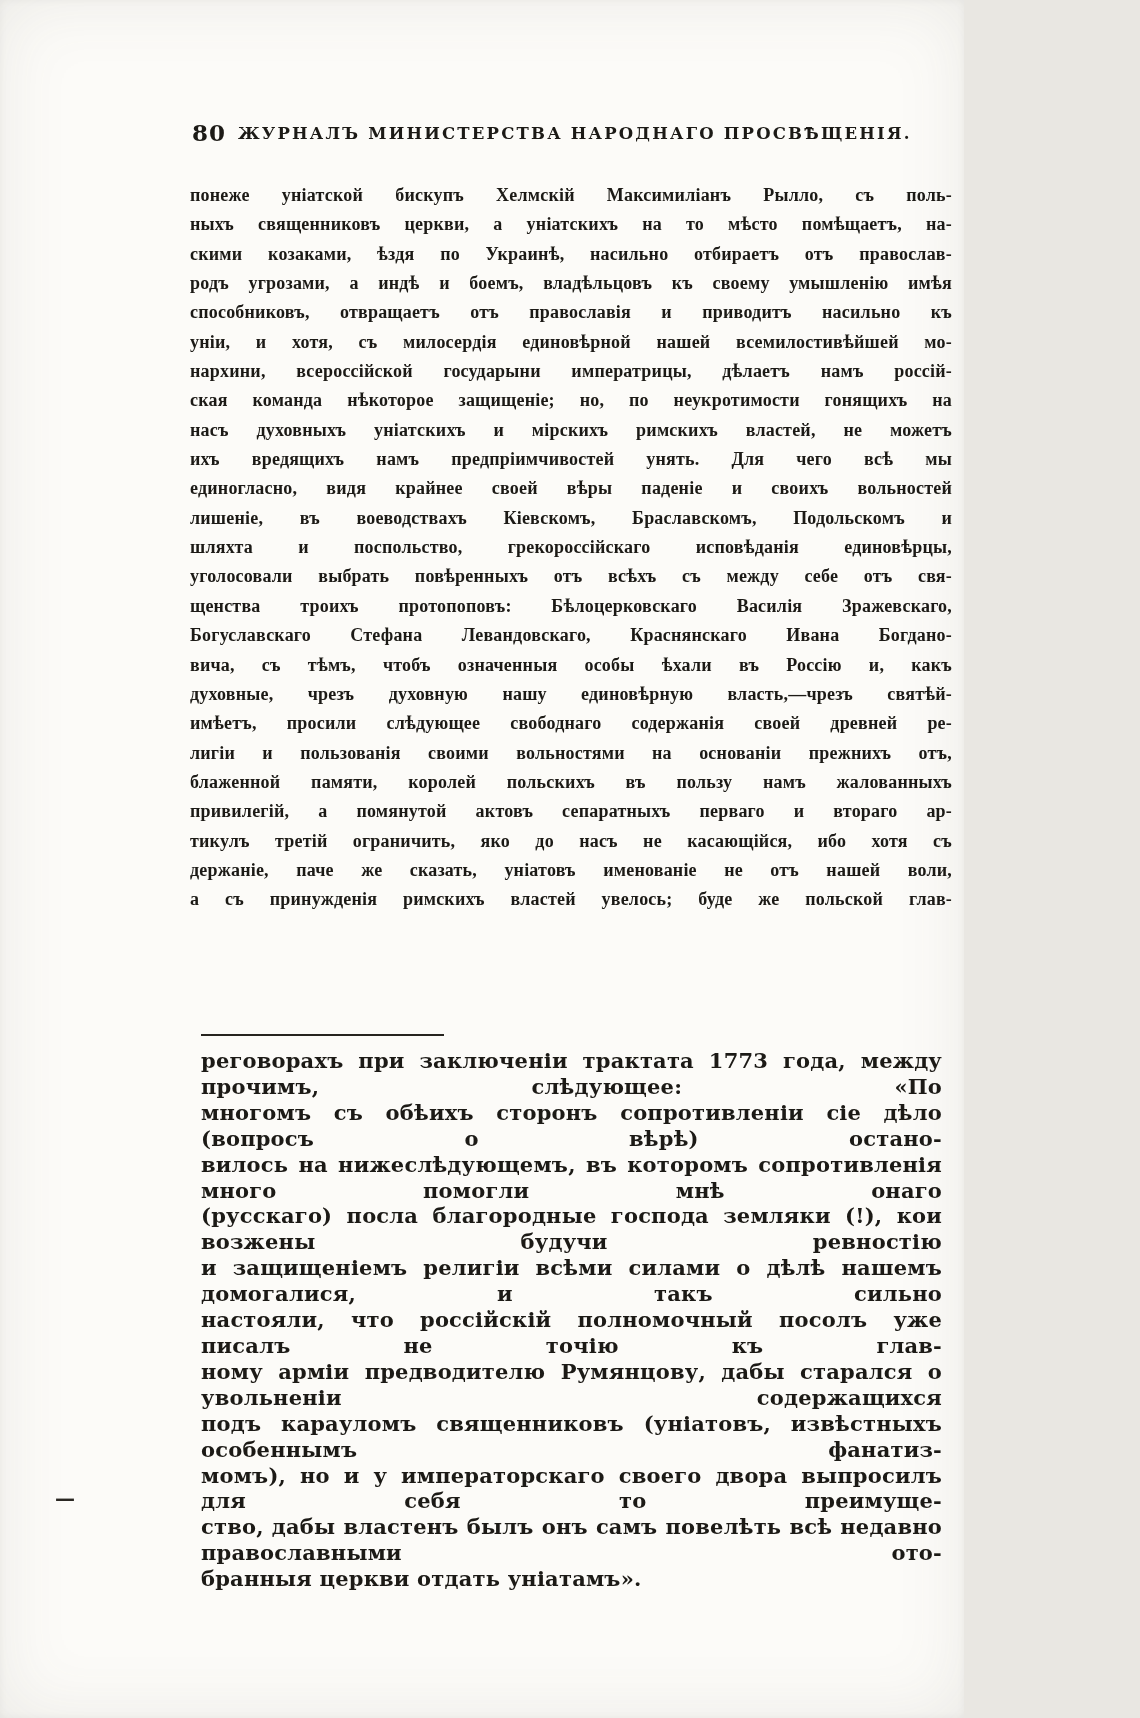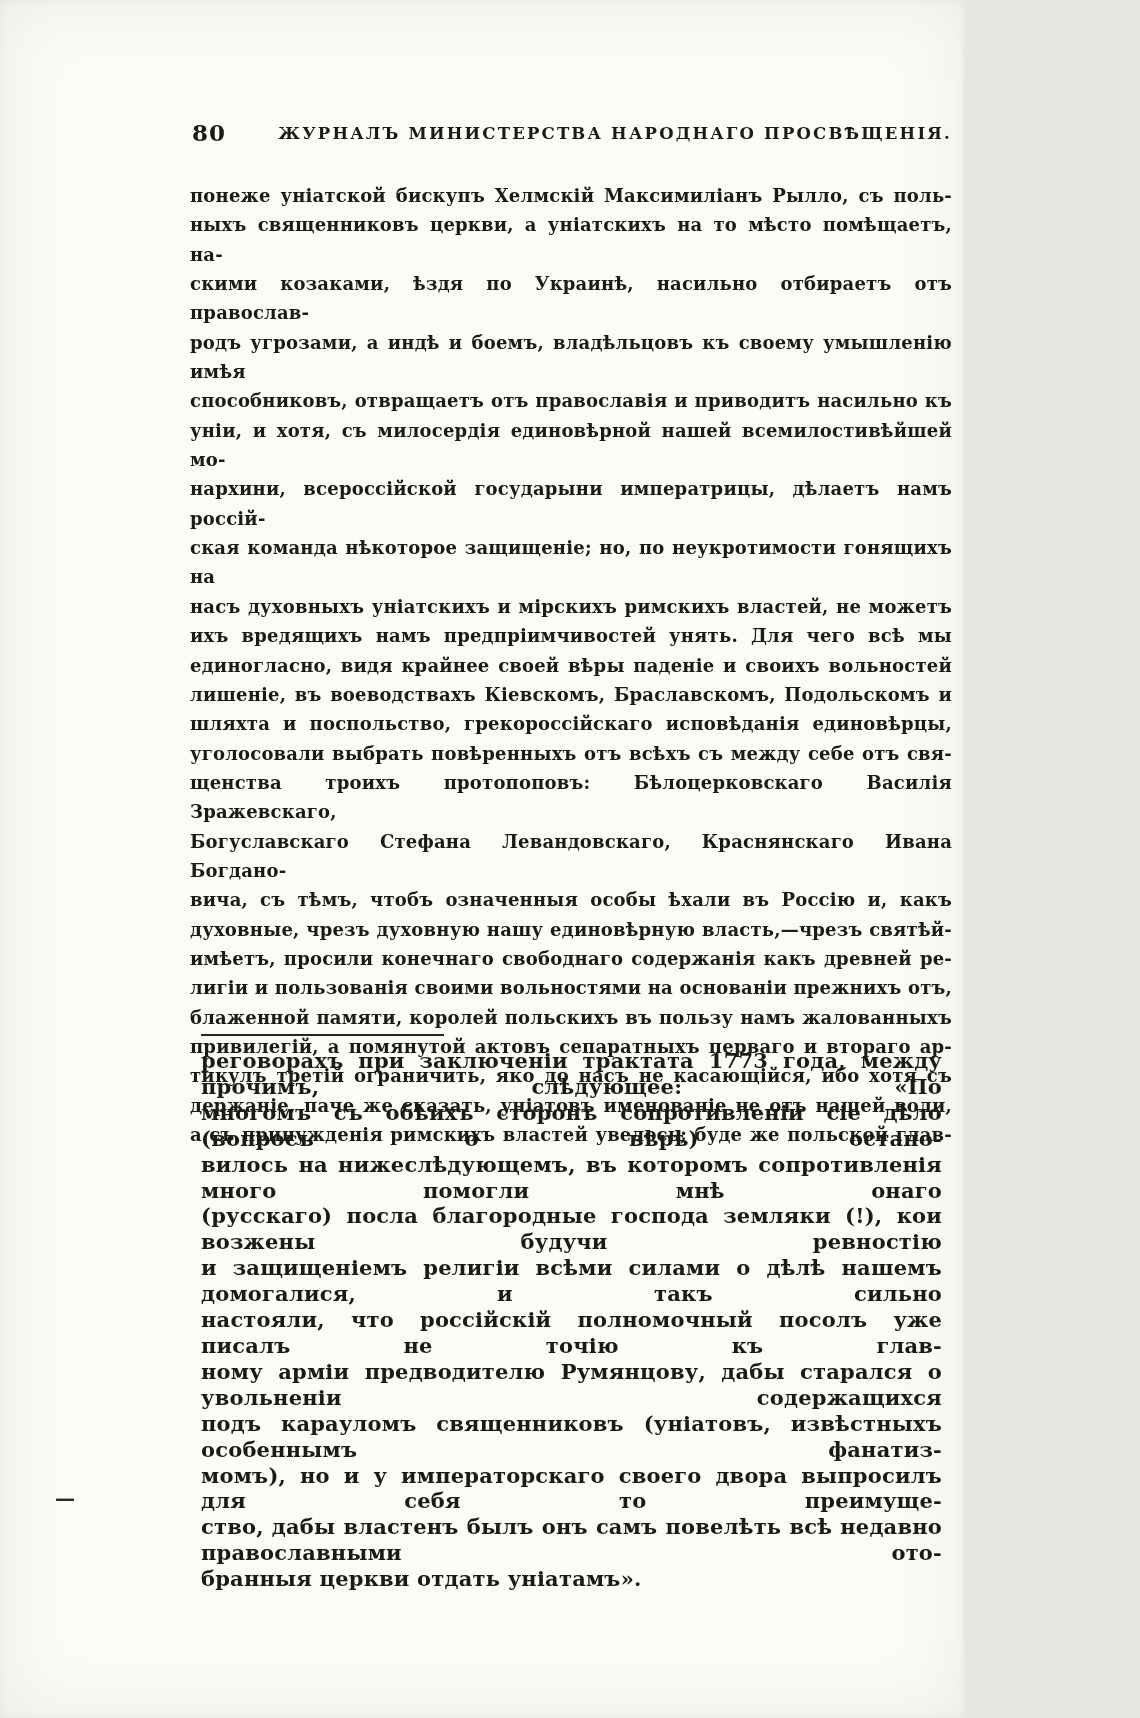--- a/index.html
+++ b/index.html
@@ -27,40 +27,41 @@
   .page-number {
     position: absolute;
     left: 2px;
     top: -5px;
     font-size: 23px;
     font-weight: bold;
     letter-spacing: 1px;
   }
   .running-title {
     display: block;
-    text-align: right;
+    text-align: left;
     padding-left: 48px;
     font-size: 16.5px;
     font-weight: bold;
     letter-spacing: 2.2px;
     white-space: nowrap;
   }
   .body-text {
     position: absolute;
     top: 181px;
     left: 190px;
     width: 762px;
   }
   .body-line {
     font-size: 18px;
     font-weight: bold;
     line-height: 29.35px;
     text-align: justify;
     text-align-last: justify;
     letter-spacing: 0.2px;
+    font-family: Liberation Serif, serif;
   }
   .footnote-rule {
     position: absolute;
     top: 1034px;
     left: 201px;
     width: 243px;
     height: 2px;
     background: #26241f;
   }
   .footnote {
@@ -111,21 +112,21 @@
       <div class="body-line">насъ духовныхъ уніатскихъ и мірскихъ римскихъ властей, не можетъ</div>
       <div class="body-line">ихъ вредящихъ намъ предпріимчивостей унять. Для чего всѣ мы</div>
       <div class="body-line">единогласно, видя крайнее своей вѣры паденіе и своихъ вольностей</div>
       <div class="body-line">лишеніе, въ воеводствахъ Кіевскомъ, Браславскомъ, Подольскомъ и</div>
       <div class="body-line">шляхта и поспольство, грекороссійскаго исповѣданія единовѣрцы,</div>
       <div class="body-line">уголосовали выбрать повѣренныхъ отъ всѣхъ съ между себе отъ свя-</div>
       <div class="body-line">щенства троихъ протопоповъ: Бѣлоцерковскаго Василія Зражевскаго,</div>
       <div class="body-line">Богуславскаго Стефана Левандовскаго, Краснянскаго Ивана Богдано-</div>
       <div class="body-line">вича, съ тѣмъ, чтобъ означенныя особы ѣхали въ Россію и, какъ</div>
       <div class="body-line">духовные, чрезъ духовную нашу единовѣрную власть,—чрезъ святѣй-</div>
-      <div class="body-line">имѣетъ, просили конечнаго свободнаго содержанія какъ древней ре-</div>
+      <div class="body-line">имѣетъ, просили слѣдующее свободнаго содержанія своей древней ре-</div>
       <div class="body-line">лигіи и пользованія своими вольностями на основаніи прежнихъ отъ,</div>
       <div class="body-line">блаженной памяти, королей польскихъ въ пользу намъ жалованныхъ</div>
       <div class="body-line">привилегій, а помянутой актовъ сепаратныхъ перваго и втораго ар-</div>
       <div class="body-line">тикулъ третій ограничить, яко до насъ не касающійся, ибо хотя съ</div>
       <div class="body-line">держаніе, паче же сказать, уніатовъ именованіе не отъ нашей воли,</div>
       <div class="body-line last">а съ принужденія римскихъ властей увелось; буде же польской глав-</div>
     </div>
 
   <div class="footnote-rule"></div>
 

